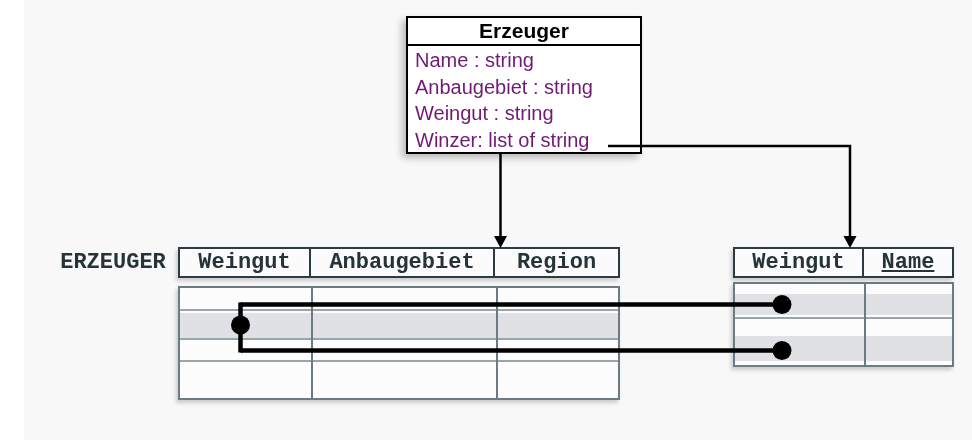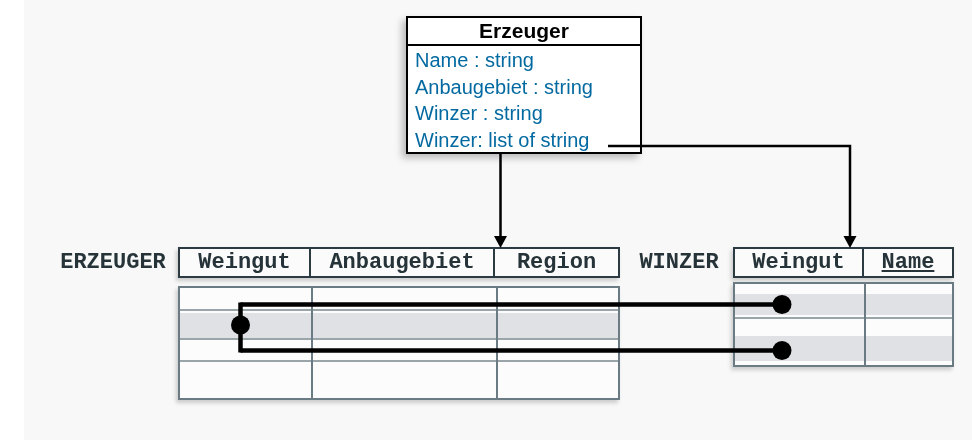--- a/index.html
+++ b/index.html
@@ -15,21 +15,21 @@
     position:absolute; left:382px; top:16px; width:236px; height:138px;
     background:#ffffff; border:2px solid #000; box-sizing:border-box;
     box-shadow:-4px 4px 7px rgba(0,0,0,0.25);
   }
   .classbox-title {
     height:26px; line-height:26px; border-bottom:2px solid #000;
     text-align:center; font-weight:bold; font-size:21px; color:#000;
   }
   .classbox-attrs { padding:1px 0 0 7px; }
   .classbox-attr {
-    font-size:20px; line-height:26.5px; white-space:nowrap; color:#0369a1;
+    font-size:20px; line-height:26.5px; white-space:nowrap; color:#701a75;
   }
 
   
   .tbl-label {
     position:absolute; top:247px; height:31px; line-height:31px;
     font-family:"Liberation Mono", monospace; font-weight:bold;
     font-size:22px; color:#263439; text-align:center; white-space:nowrap;
   }
   .lbl-erzeuger { left:30px; width:118px; }
   .lbl-winzer   { left:608px; width:94px; }
@@ -72,41 +72,40 @@
 </head>
 <body>
 
 <div class="stage">
 
   <div class="classbox">
     <div class="classbox-title">Erzeuger</div>
     <div class="classbox-attrs">
       <div class="classbox-attr">Name : string</div>
       <div class="classbox-attr">Anbaugebiet : string</div>
-      <div class="classbox-attr">Winzer : string</div>
+      <div class="classbox-attr">Weingut : string</div>
       <div class="classbox-attr">Winzer: list of string</div>
     </div>
   </div>
 
   <div class="tbl-label lbl-erzeuger">ERZEUGER</div>
   <div class="tbl-header hdr-erzeuger">
     <div class="cell c1">Weingut</div>
     <div class="cell c2">Anbaugebiet</div>
     <div class="cell c3">Region</div>
   </div>
   <div class="tbl-body body-erzeuger">
     <div class="shade" style="top:25px; height:25px;"></div>
     <div class="hline" style="top:21px;"></div>
     <div class="hline" style="top:50px;"></div>
     <div class="hline" style="top:72px;"></div>
     <div class="vline" style="left:131px;"></div>
     <div class="vline" style="left:316px;"></div>
   </div>
 
-  <div class="tbl-label lbl-winzer">WINZER</div>
   <div class="tbl-header hdr-winzer">
     <div class="cell c1">Weingut</div>
     <div class="cell c2">Name</div>
   </div>
   <div class="tbl-body body-winzer">
     <div class="shade" style="top:10px; height:21px;"></div>
     <div class="hline" style="top:33px;"></div>
     <div class="shade" style="top:52px; height:25px;"></div>
     <div class="vline" style="left:129px;"></div>
   </div>

